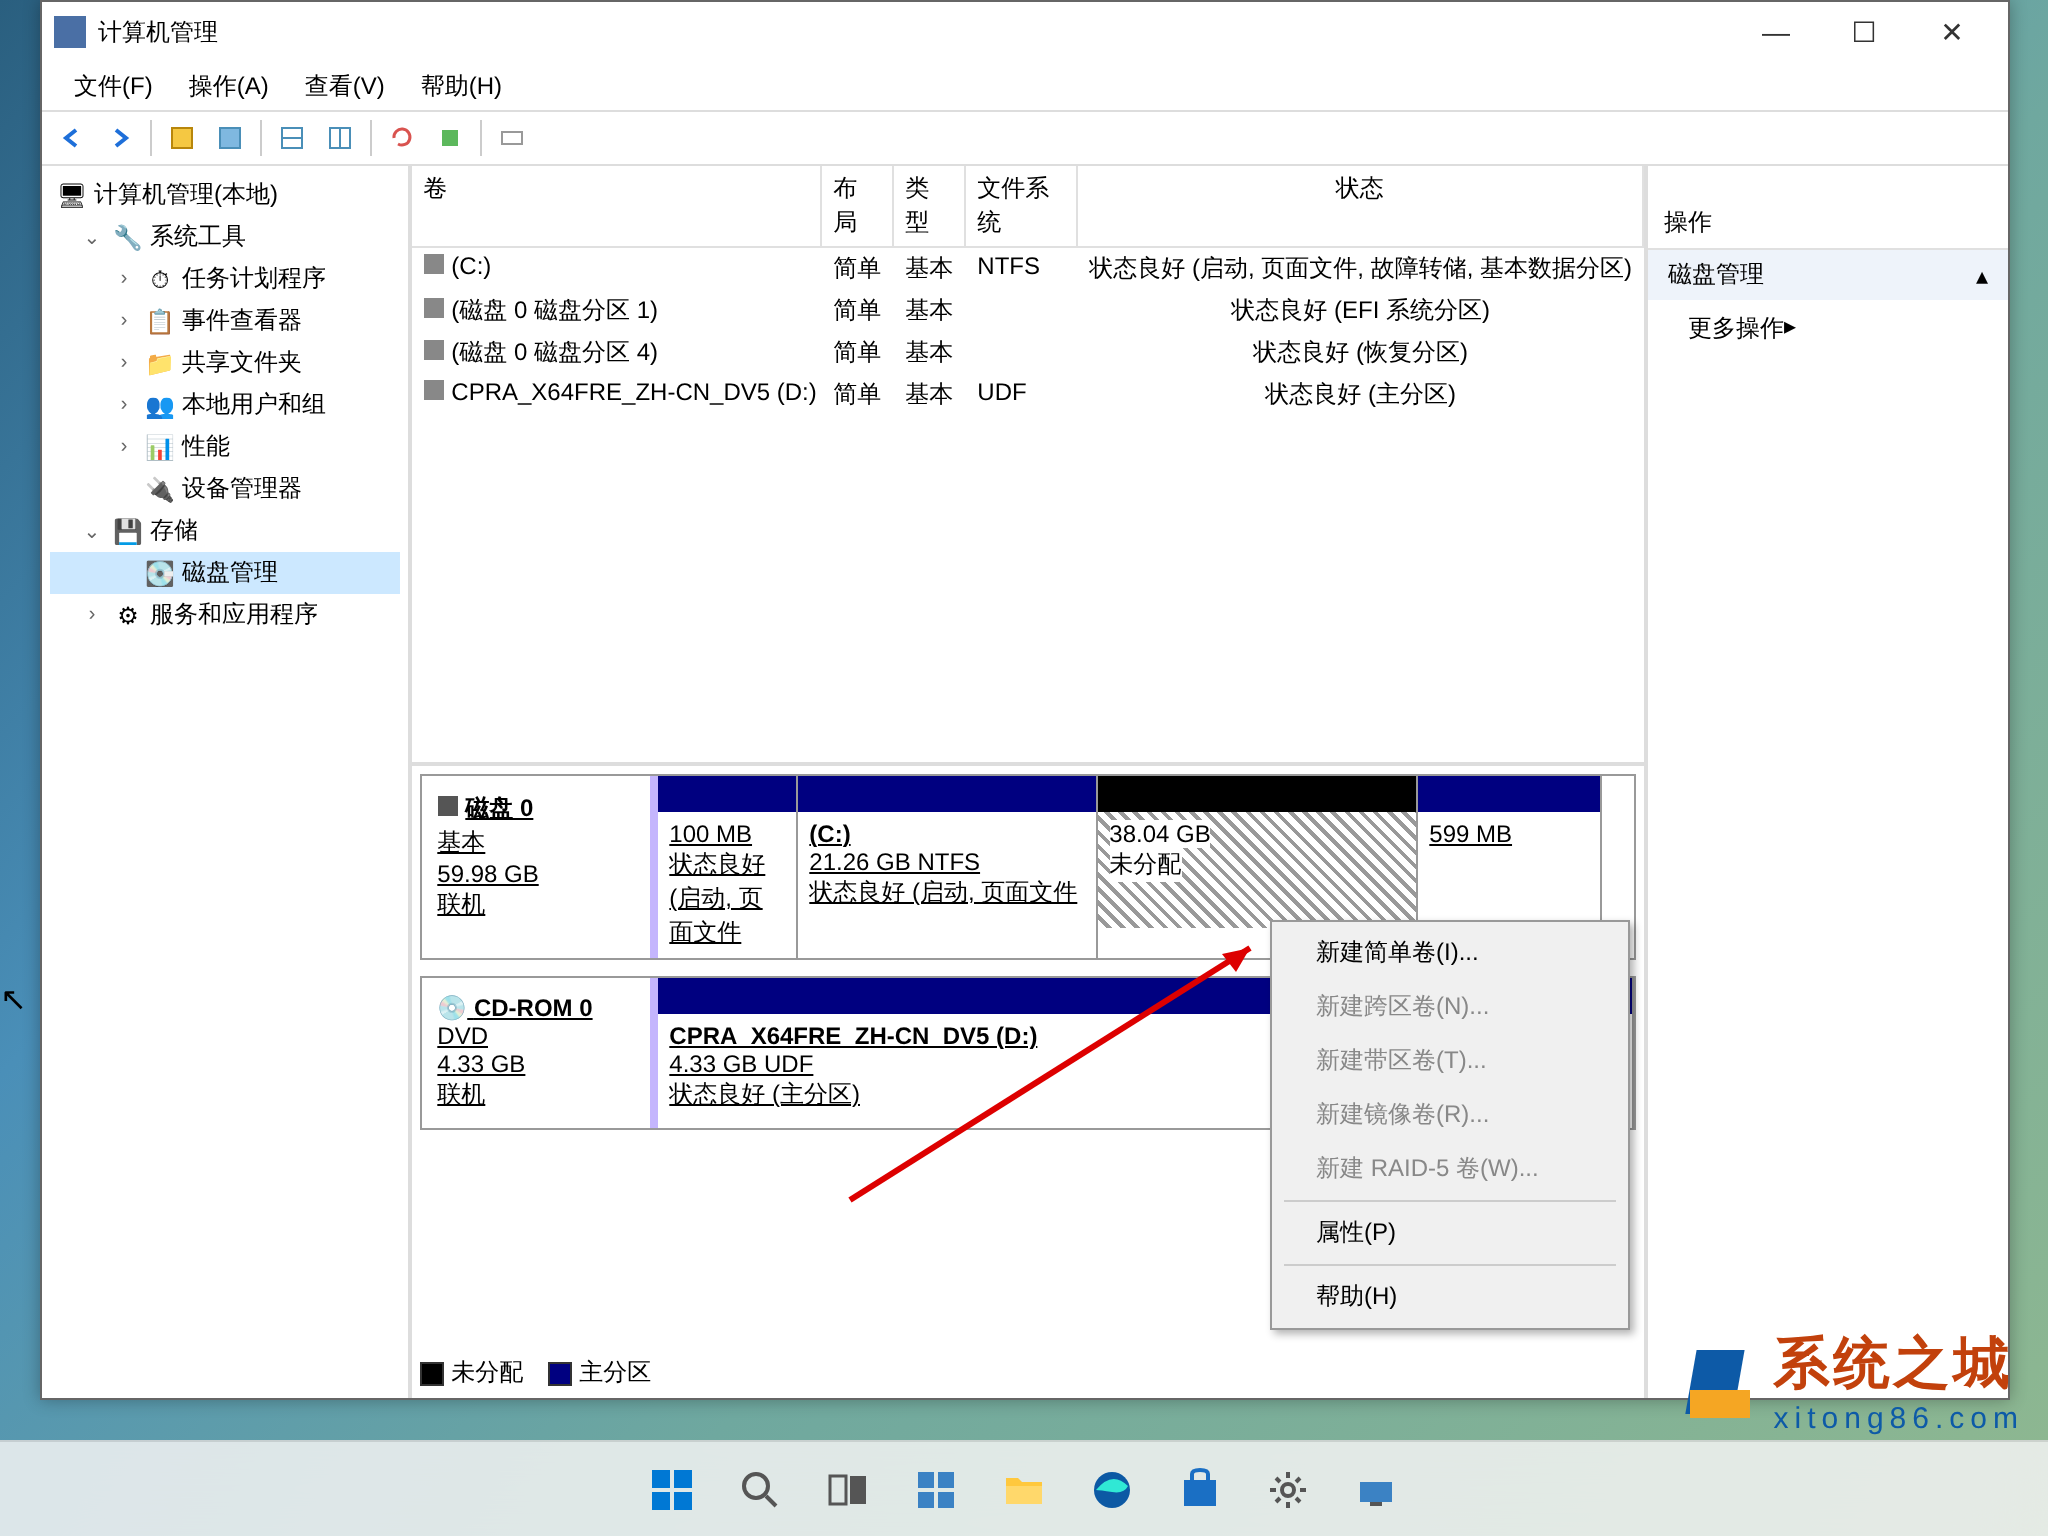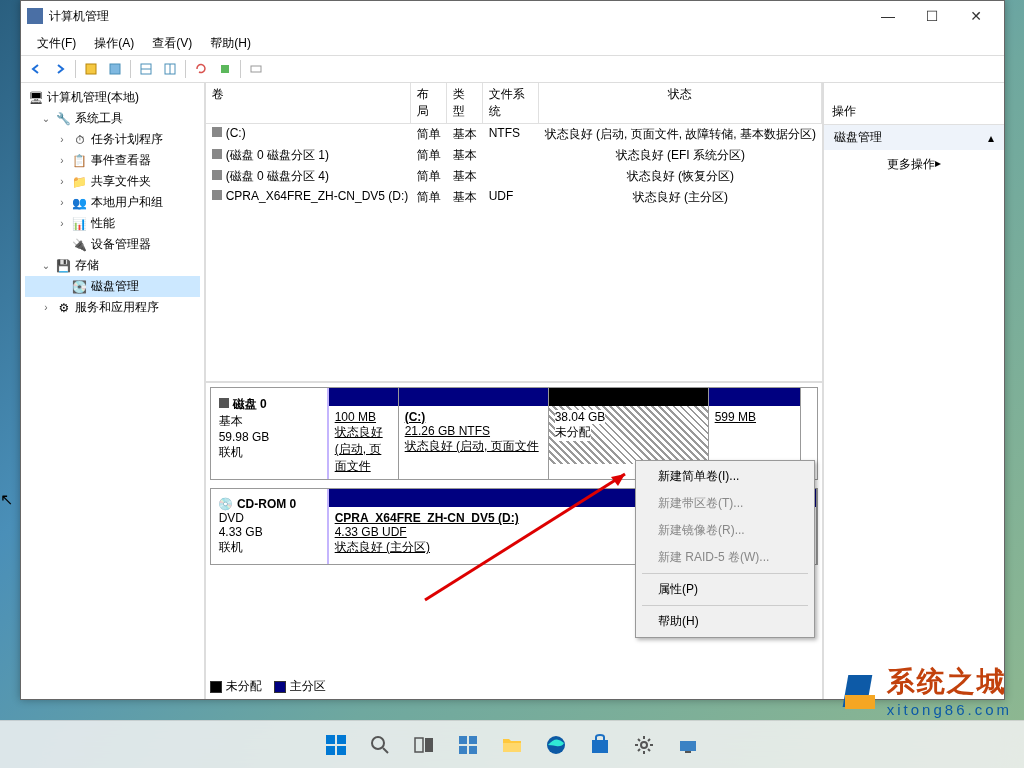--- a/index.html
+++ b/index.html
@@ -26,35 +26,35 @@
 .main { flex: 1; display: flex; }
 .center { flex: 1; display: flex; flex-direction: column; border-right: 2px solid #ddd; }
 .volumes { height: 300px; border-bottom: 2px solid #ddd; overflow: auto; }
 .vol-header { display: flex; background: #fff; border-bottom: 1px solid #e0e0e0; }
 .vol-header div { padding: 3px 6px; border-right: 1px solid #e0e0e0; }
 .vol-row { display: flex; }
 .vol-row div { padding: 2px 6px; white-space: nowrap; overflow: hidden; }
 .col-v { width: 205px; } .col-l { width: 36px; } .col-t { width: 36px; } .col-f { width: 56px; } .col-s { flex: 1; text-align: center; }
 .disks { flex: 1; padding: 4px; overflow: auto; position: relative; }
 .disk-row { display: flex; border: 1px solid #999; margin-bottom: 8px; }
-.disk-label { width: 118px; padding: 8px; border-right: 2px solid #c4b5fd; }
+.disk-label { width: 118px; padding: 8px; border-right: 4px solid #c4b5fd; text-decoration: underline; }
 .disk-label .dname { font-weight: bold; }
 .disk-parts { flex: 1; display: flex; }
 .part { border-right: 1px solid #999; position: relative; }
 .part-header { height: 18px; background: #000080; }
 .part-header.black { background: #000; }
 .part-body { padding: 4px 6px; font-size: 11px; text-decoration: underline; }
 .hatch { background: repeating-linear-gradient(45deg, #fff, #fff 3px, #999 3px, #999 5px); height: 58px; }
 .legend { position: absolute; bottom: 4px; left: 4px; display: flex; gap: 12px; align-items: center; }
 .legend-item { display: flex; align-items: center; gap: 4px; }
 .legend-sw { width: 12px; height: 12px; border: 1px solid #333; }
 .actions { width: 180px; padding: 0; margin-top: 16px; }
 .actions-header { padding: 4px 8px; background: #fff; border-bottom: 1px solid #e0e0e0; }
 .actions-section { padding: 4px 10px; background: #eef3fa; display: flex; justify-content: space-between; align-items: center; }
-.actions-item { padding: 6px 20px; display: flex; justify-content: center; }
+.actions-item { padding: 6px 20px; display: flex; justify-content: flex-start; }
 .context-menu { position: absolute; left: 635px; top: 460px; width: 180px; background: #f0f0f0; border: 1px solid #999; box-shadow: 2px 2px 4px rgba(0,0,0,0.3); padding: 2px; }
 .context-menu div { padding: 5px 20px; }
 .context-menu div.disabled { color: #888; }
 .context-menu hr { border: none; border-top: 1px solid #ccc; margin: 2px 4px; }
 .arrow-line { position: absolute; pointer-events: none; }
 .taskbar { position: absolute; bottom: 0; left: 0; right: 0; height: 48px; background: rgba(243,243,243,0.85); backdrop-filter: blur(20px); display: flex; align-items: center; justify-content: center; gap: 4px; border-top: 1px solid rgba(0,0,0,0.1); }
 .taskbar .tb-icon { width: 40px; height: 40px; display: flex; align-items: center; justify-content: center; border-radius: 4px; }
 .watermark { position: absolute; right: 12px; bottom: 50px; display: flex; align-items: center; gap: 6px; }
 .watermark .wm-text1 { font-size: 28px; font-weight: bold; color: #c2410c; letter-spacing: 2px; }
 .watermark .wm-text2 { font-size: 15px; color: #0d5aa7; letter-spacing: 3px; }
@@ -305,20 +305,21 @@
   </div>
 </div>
 
 <svg class="arrow-line" style="left:415px;top:460px" width="230" height="150">
   <line x1="10" y1="140" x2="210" y2="14" stroke="#d00" stroke-width="3"></line>
   <polygon points="210,14 196,17 203,26" fill="#d00"></polygon>
 </svg>
 
 <div class="context-menu">
   <div>新建简单卷(I)...</div>
+  <div class="disabled">新建跨区卷(N)...</div>
   <div class="disabled">新建带区卷(T)...</div>
   <div class="disabled">新建镜像卷(R)...</div>
   <div class="disabled">新建 RAID-5 卷(W)...</div>
   <hr>
   <div>属性(P)</div>
   <hr>
   <div>帮助(H)</div>
 </div>
 
 <div class="cursor">↖</div>

